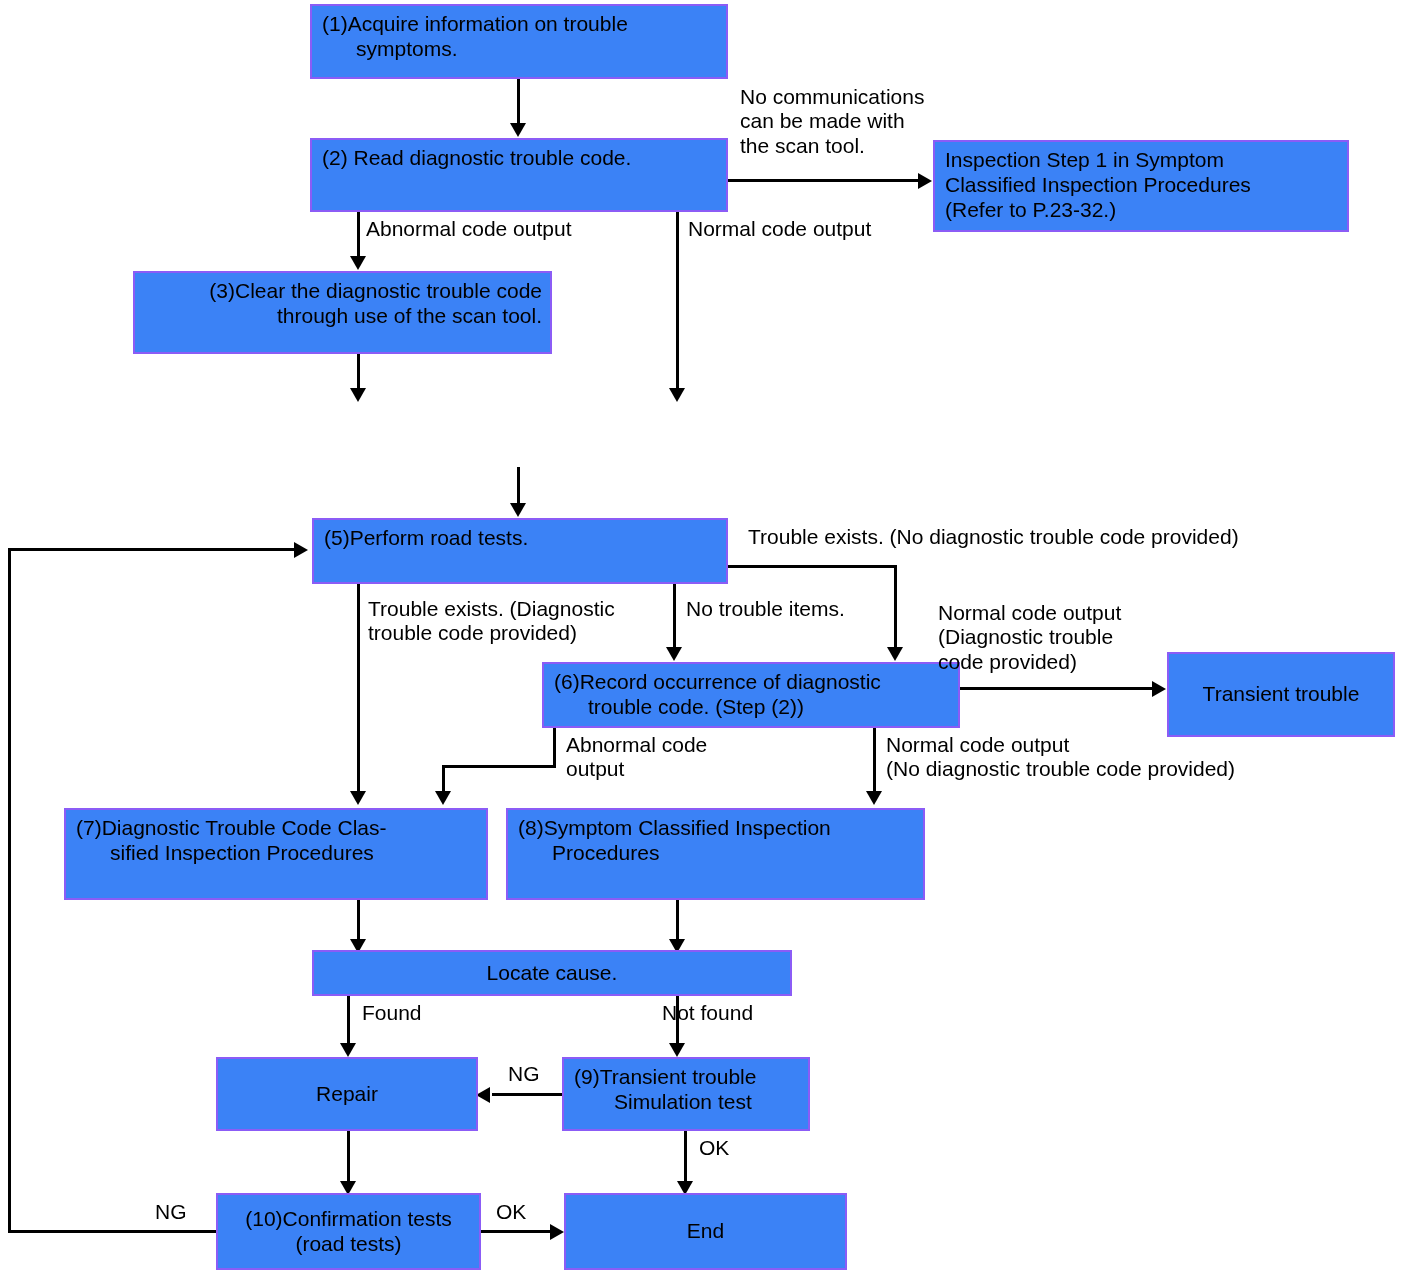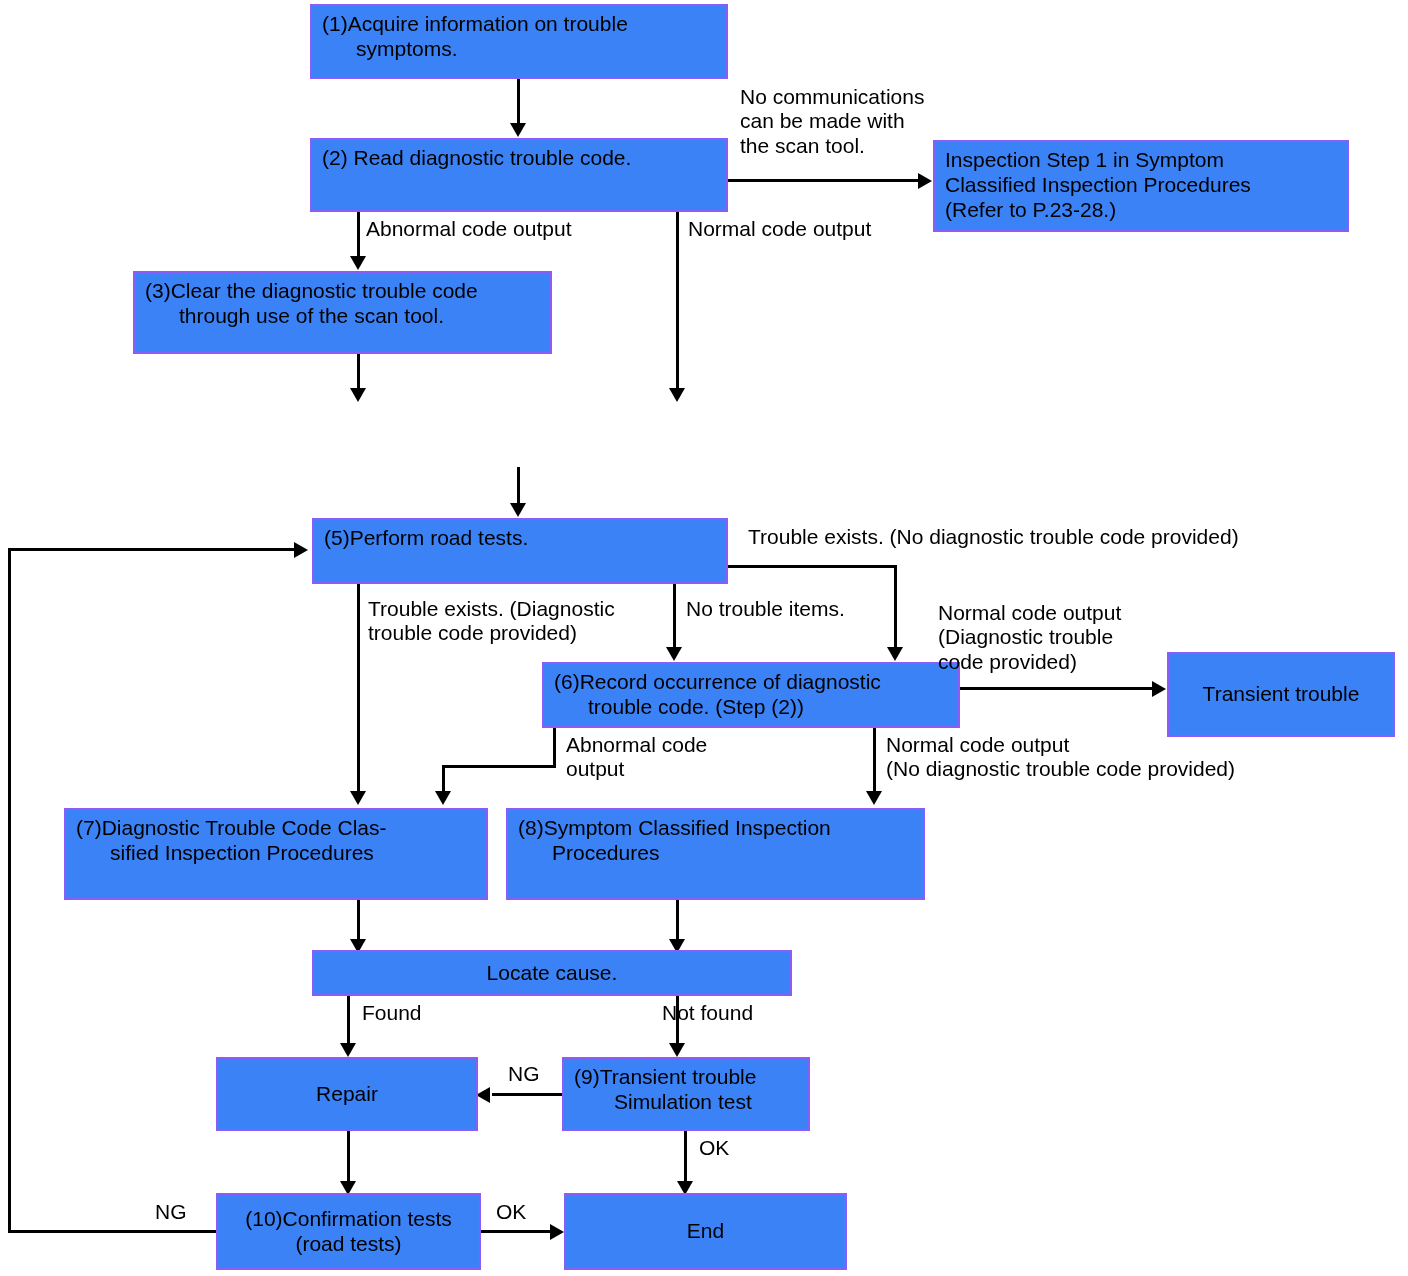--- a/index.html
+++ b/index.html
@@ -95,31 +95,31 @@
   <div class="box" style="left:310px; top:138px; width:418px; height:74px;">(2)  Read diagnostic trouble code.</div>
 
   <div class="ln h" style="left:726px; top:179px; width:194px; height:3px;"></div>
   <div class="arw right" style="left:918px; top:173px;"></div>
   <div class="lbl" style="left:740px; top:85px; width:240px;">No communications
 can be made with
 the scan tool.</div>
 
   <div class="box" style="left:933px; top:140px; width:416px; height:92px;">Inspection Step 1 in Symptom
 Classified Inspection Procedures
-(Refer to P.23-28.)</div>
+(Refer to P.23-32.)</div>
 
   <div class="ln v" style="left:357px; top:211px; width:3px; height:46px;"></div>
   <div class="arw down" style="left:350px; top:256px;"></div>
   <div class="lbl" style="left:366px; top:217px;">Abnormal code output</div>
 
   <div class="ln v" style="left:676px; top:211px; width:3px; height:178px;"></div>
   <div class="arw down" style="left:669px; top:388px;"></div>
   <div class="lbl" style="left:688px; top:217px;">Normal code output</div>
 
-  <div class="box hang" style="left:133px; top:271px; width:419px; height:83px;">(3)Clear the diagnostic trouble code
+  <div class="box hang" style="left:133px; top:271px; width:419px; height:83px;text-align:right;">(3)Clear the diagnostic trouble code
 through use of the scan tool.</div>
 
   <div class="ln v" style="left:357px; top:353px; width:3px; height:36px;"></div>
   <div class="arw down" style="left:350px; top:388px;"></div>
 
 
   <div class="ln v" style="left:517px; top:467px; width:3px; height:37px;"></div>
   <div class="arw down" style="left:510px; top:503px;"></div>
 
   <div class="box hang" style="left:312px; top:518px; width:416px; height:66px;">(5)Perform road tests.</div>

